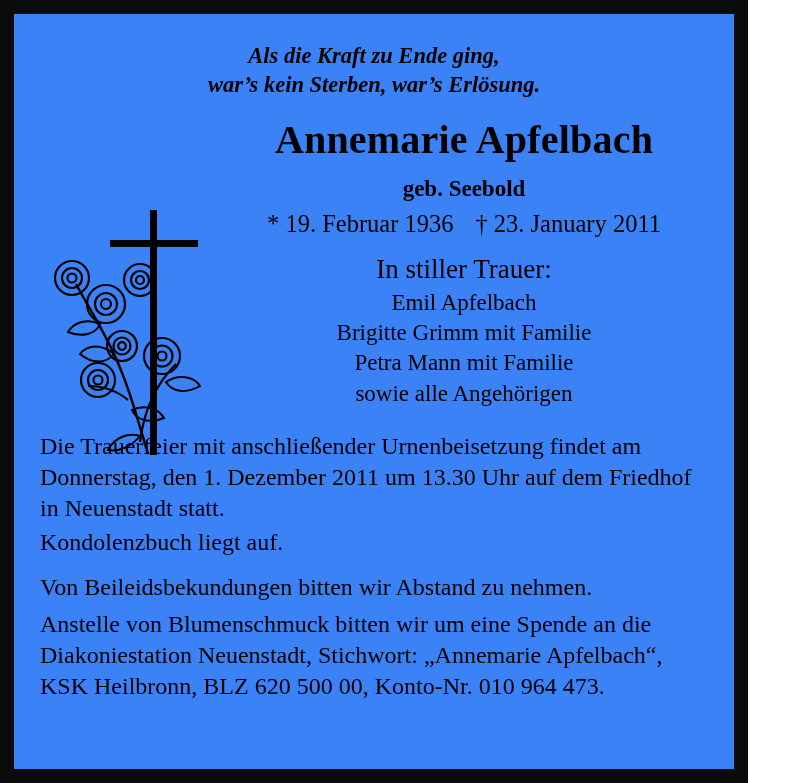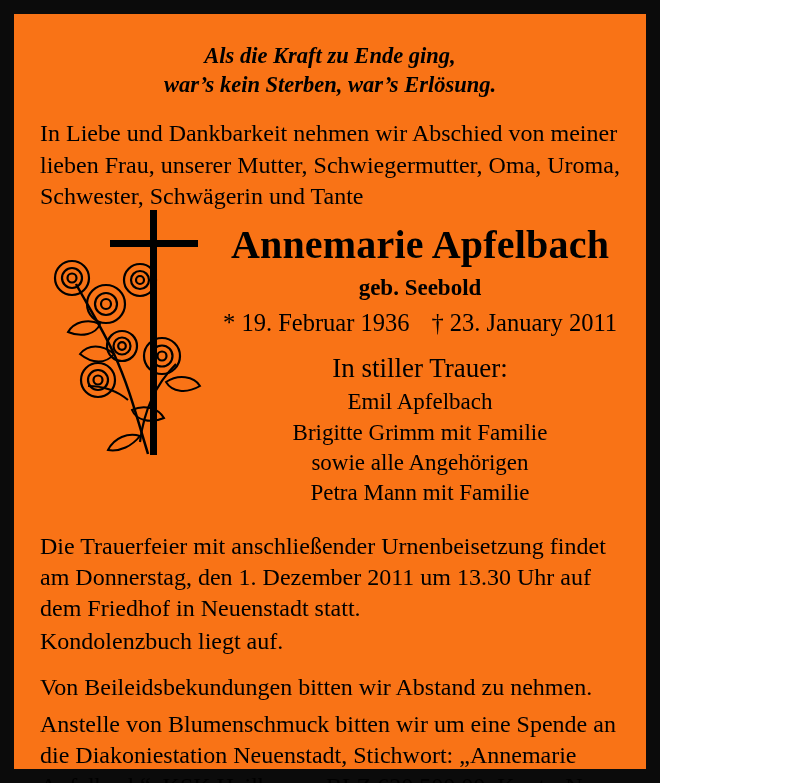--- a/index.html
+++ b/index.html
@@ -8,25 +8,25 @@
     background: #ffffff;
   }
   body {
     width: 800px;
     height: 783px;
     font-family: "Liberation Serif", serif;
     color: #000000;
   }
   .notice {
     position: relative;
-    width: 660px;
+    width: 748px;
     height: 783px;
     box-sizing: border-box;
     border: 14px solid #0b0b0b;
-    background: #f97316;
+    background: #3b82f6;
     padding: 16px 26px 10px 26px;
   }
   .epitaph {
     text-align: center;
     font-style: italic;
     font-weight: bold;
     font-size: 22.5px;
     line-height: 1.28;
     margin: 12px 0 18px 0;
   }
@@ -45,21 +45,21 @@
   .name {
     font-size: 40px;
     font-weight: bold;
     letter-spacing: 0.2px;
     line-height: 1.1;
     margin-top: 10px;
   }
   .maiden {
     font-size: 23px;
     font-weight: bold;
-    margin-top: 8px;
+    margin-top: 14px;
   }
   .dates {
     font-size: 24.5px;
     margin-top: 8px;
     white-space: nowrap;
   }
   .dates .gap { display: inline-block; width: 22px; }
   .mourn-head {
     font-size: 27px;
     margin-top: 16px;
@@ -90,21 +90,20 @@
 </head>
 <body>
 
 <div class="notice">
 
   <div class="epitaph">
     <div>Als die Kraft zu Ende ging,</div>
     <div>war’s kein Sterben, war’s Erlösung.</div>
   </div>
 
-  <div class="intro">In Liebe und Dankbarkeit nehmen wir Abschied von meiner lieben Frau, unserer Mutter, Schwiegermutter, Oma, Uroma, Schwester, Schwägerin und Tante</div>
 
   <svg class="art" viewBox="0 0 185 255" xmlns="http://www.w3.org/2000/svg">
 
     <rect x="114" y="6" width="7" height="245" fill="#000"></rect>
     <rect x="74" y="36" width="88" height="7" fill="#000"></rect>
 
     <path d="M112 250 C100 210 92 180 78 150 C66 124 52 102 40 80" stroke="#000" stroke-width="2.5" fill="none"></path>
     <path d="M104 238 C108 205 120 180 140 160" stroke="#000" stroke-width="2.2" fill="none"></path>
     <path d="M92 196 C80 186 66 182 52 182" stroke="#000" stroke-width="2" fill="none"></path>
 
@@ -139,22 +138,22 @@
   <div class="center-block">
     <div class="name">Annemarie Apfelbach</div>
     <div class="maiden">geb. Seebold</div>
     <div class="dates">
       <span>* 19. Februar 1936</span><span class="gap"></span><span>† 23. January 2011</span>
     </div>
     <div class="mourn-head">In stiller Trauer:</div>
     <div class="mourners">
       <div>Emil Apfelbach</div>
       <div>Brigitte Grimm mit Familie</div>
+      <div>Petra Mann mit Familie</div>
       <div>sowie alle Angehörigen</div>
-      <div>Petra Mann mit Familie</div>
     </div>
   </div>
 
   <div class="body-wrap">
     <div class="para">Die Trauerfeier mit anschließender Urnenbeisetzung findet am Donnerstag, den 1. Dezember 2011 um 13.30 Uhr auf dem Friedhof in Neuenstadt statt.</div>
     <div class="para tight" style="margin-top:2px">Kondolenzbuch liegt auf.</div>
     <div class="para">Von Beileidsbekundungen bitten wir Abstand zu nehmen.</div>
     <div class="para tight" style="margin-top:6px">Anstelle von Blumenschmuck bitten wir um eine Spende an die Diakoniestation Neuenstadt, Stichwort: „Annemarie Apfelbach“, KSK Heilbronn, BLZ 620 500 00, Konto-Nr. 010 964 473.</div>
 
   </div>

